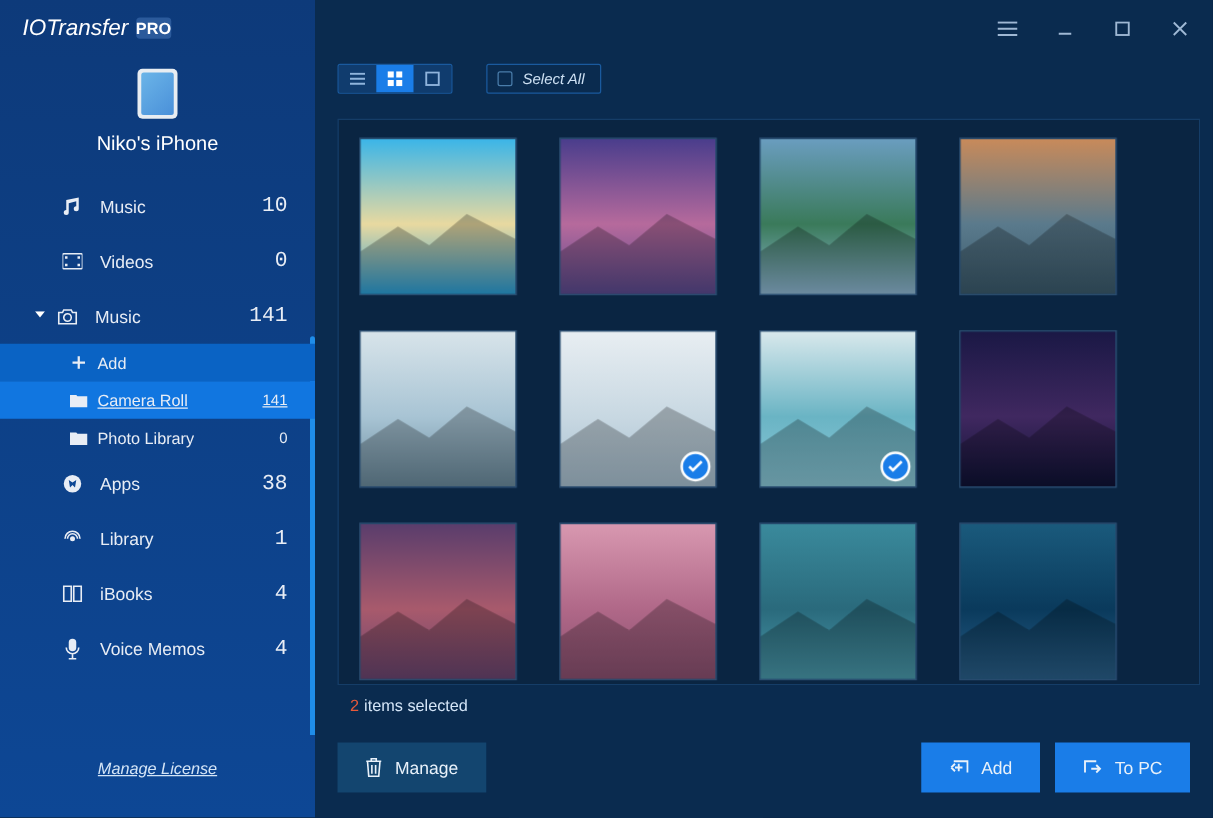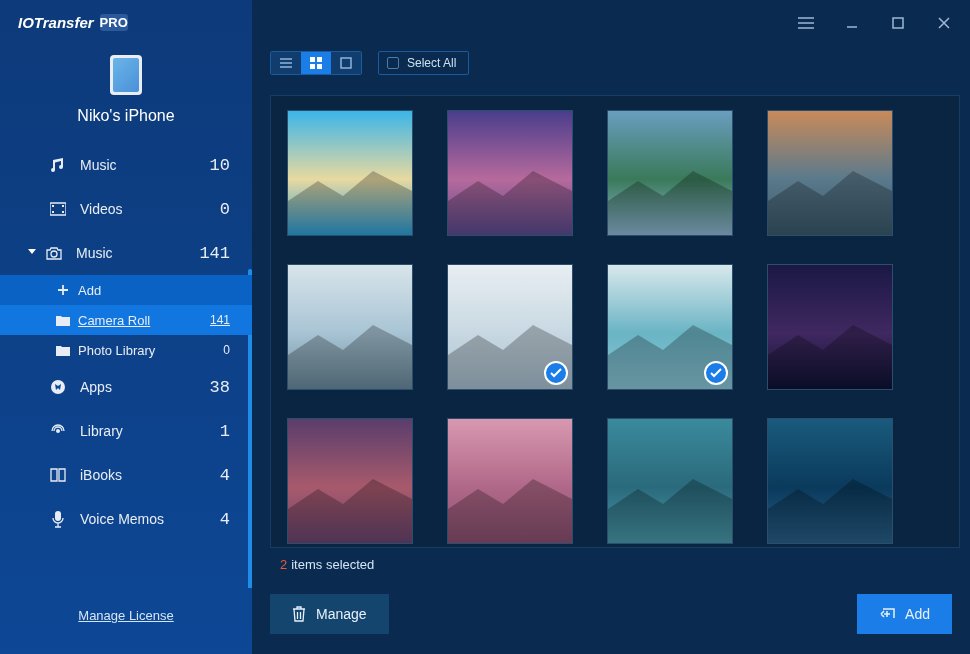--- a/index.html
+++ b/index.html
@@ -1,21 +1,21 @@
 <!DOCTYPE html>
 <html><head>
 <meta charset="utf-8">
 <style>
 * { margin: 0; padding: 0; box-sizing: border-box; font-family: 'Segoe UI', Arial, sans-serif; }
 body { width: 970px; height: 654px; overflow: hidden; background: #0a2847; display: flex; }
 
 
 .sidebar { width: 252px; background: linear-gradient(180deg, #0d3a7a 0%, #0d4795 100%); display: flex; flex-direction: column; color: #fff; position: relative; }
 .logo-area { height: 45px; display: flex; align-items: center; padding: 0 18px; gap: 6px; }
-.logo-text { font-size: 15px; font-weight: 700; font-style: italic; }
+.logo-text { font-size: 18px; font-weight: 400; font-style: italic; }
 .pro-badge { background: #2b5a9b; border-radius: 3px; padding: 1px 0; font-size: 13px; font-weight: bold; }
 
 .device-header { display: flex; align-items: center; padding: 10px 18px 18px 18px; gap: 12px; flex-direction: column; }
 .device-thumb { width: 32px; height: 40px; background: #e8edf2; border-radius: 4px; position: relative; overflow: hidden; }
 .device-thumb::before { content:''; position:absolute; top:3px; left:3px; right:3px; bottom:3px; background:linear-gradient(135deg,#6bb5e8,#4a90d9); border-radius:2px; }
 .device-name { font-size: 16px; font-weight: 500; }
 
 .nav { flex: 1; overflow: hidden; position: relative; }
 .nav-item { display: flex; align-items: center; height: 44px; padding: 0 22px 0 50px; font-size: 14px; color: #e8edf5; cursor: pointer; position: relative; }
 .nav-item.expandable { padding-left: 28px; }
@@ -23,33 +23,33 @@
 .nav-item .icon { width: 16px; height: 16px; margin-right: 14px; display:flex; align-items:center; justify-content:center; flex-shrink:0; }
 .nav-item .caret { width: 10px; display:flex; align-items:center; margin-right: 8px; flex-shrink:0; }
 .sub-item { display: flex; align-items: center; height: 30px; padding: 0 22px 0 78px; font-size: 13px; color: #e8edf5; cursor: pointer; position: relative; }
 .sub-item .sicon { position:absolute; left:56px; width:14px; height:14px; display:flex; align-items:center; justify-content:center; }
 .sub-item .count { margin-left: auto; font-size: 12px; }
 .sub-item.active { background: #1176e0; text-decoration: underline; }
 .sub-item.addbtn { background: #0a63c4; }
 
 .accent-bar { position: absolute; right: 0; top: 126px; width: 4px; height: 400px; background: #1f8de8; border-radius: 2px; }
 
-.manage-link { text-align: center; padding: 18px 0 30px 0; }
+.manage-link { text-align: center; padding: 18px 0 30px 0; font-style: italic; }
 .manage-link span { font-size: 13px; color: #d4e5f7; text-decoration: underline; cursor: pointer; }
 
 
 .main { flex: 1; display: flex; flex-direction: column; background: #0a2b4f; }
 .titlebar { height: 45px; display: flex; justify-content: flex-end; align-items: center; padding: 0 10px; gap: 14px; }
 .tb-btn { width: 32px; height: 32px; display:flex; align-items:center; justify-content:center; cursor:pointer; color:#9fb8d4; }
 
 .toolbar { height: 36px; display: flex; align-items: center; padding: 0 18px; gap: 0; }
 .view-group { display: flex; border: 1px solid #1a5a9e; border-radius: 2px; overflow: hidden; }
 .view-btn { width: 30px; height: 22px; display:flex; align-items:center; justify-content:center; background:#103c6e; cursor:pointer; color:#8fb4dc; }
 .view-btn.active { background:#1a7de8; color:#fff; }
-.select-all { margin-left: 16px; display:flex; align-items:center; gap:8px; border:1px solid #1a5a9e; border-radius:2px; padding:2px 12px 2px 8px; height:24px; cursor:pointer; color:#cde0f3; font-size:12px; }
+.select-all { margin-left: 27px; display:flex; align-items:center; gap:8px; border:1px solid #1a5a9e; border-radius:2px; padding:2px 12px 2px 8px; height:24px; cursor:pointer; color:#cde0f3; font-size:12px;font-style:italic; }
 .cb { width:12px; height:12px; border:1px solid #4a7dab; border-radius:2px; display:inline-block; }
 
 .grid-wrap { flex: 1; padding: 14px 10px 0 18px; overflow:hidden; }
 .grid-inner { border:1px solid #153d67; background:#0a2542; height:100%; padding:14px 10px; overflow-y:auto; position:relative; }
 .grid-inner::-webkit-scrollbar { width:12px; }
 .grid-inner::-webkit-scrollbar-thumb { background:#1b5a9a; border-radius:6px; }
 .grid-inner::-webkit-scrollbar-track { background:#0e345c; }
 
 .grid { display:grid; grid-template-columns: repeat(4, 126px); gap: 28px 34px; justify-content:start; padding-left:6px; }
 .thumb { width:126px; height:126px; border:1px solid #2a4d70; background:#1a3e60; position:relative; cursor:pointer; }
@@ -454,14 +454,20 @@
         </svg>
       <span>Manage</span>
     </button>
     <span class="sp"></span>
     <button class="btn primary">
       <svg width="16" height="14" viewBox="0 0 16 14">
           <path d="M1 11V2h11M8 4v6M5 7h6M14 7l-3-3m3 3l-3 3" fill="none" stroke="currentColor" stroke-width="1.5" transform="scale(-1,1) translate(-16,0)"></path>
         </svg>
       <span>Add</span>
     </button>
+    <button class="btn primary">
+      <svg width="16" height="14" viewBox="0 0 16 14">
+          <path d="M2 11V2h9M11 5l3 3-3 3M14 8H7" fill="none" stroke="currentColor" stroke-width="1.5"></path>
+        </svg>
+      <span>To PC</span>
+    </button>
   </div>
 </div>
 
 </body></html>

